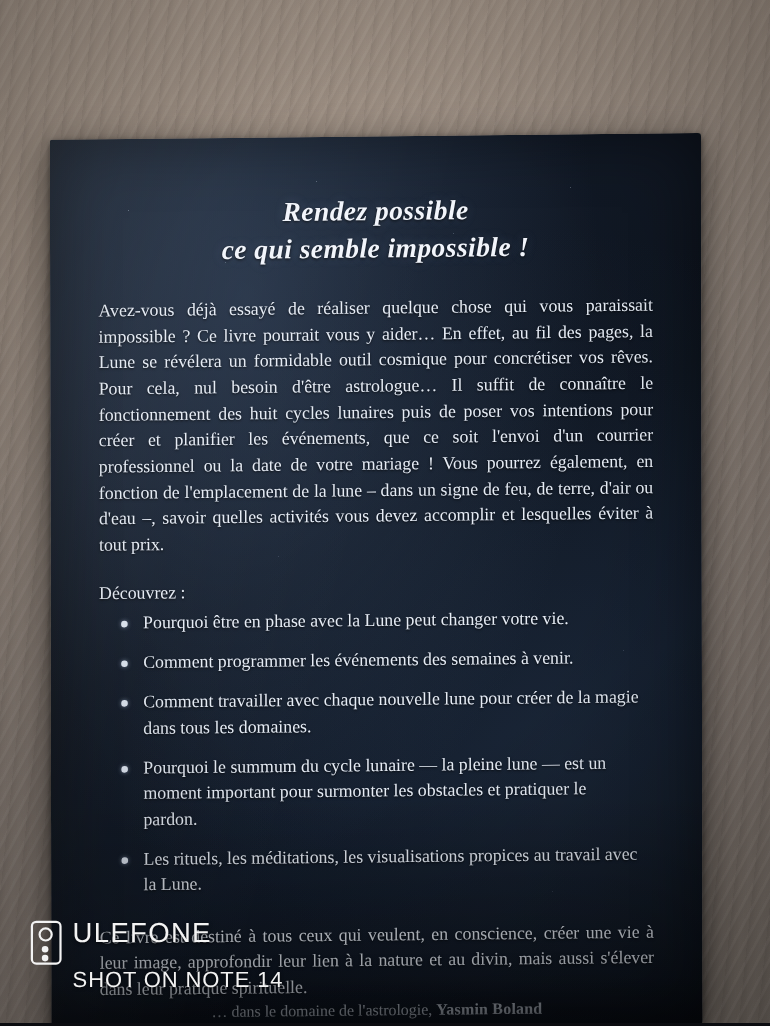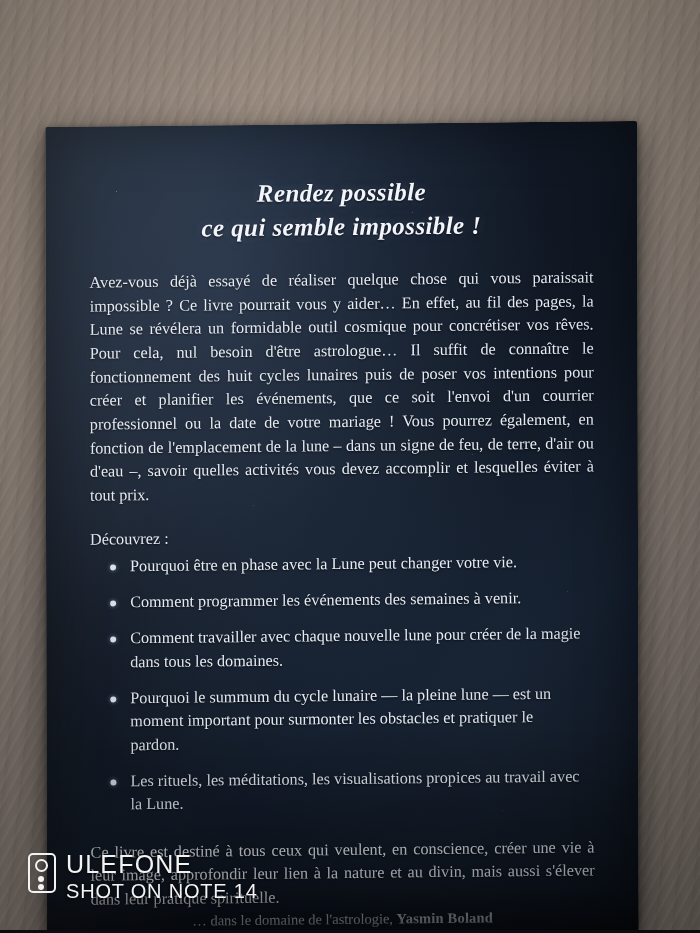--- a/index.html
+++ b/index.html
@@ -231,21 +231,21 @@
   }
   #wm-brand {
     font-size: 25px;
     font-weight: 400;
     letter-spacing: 1.2px;
   }
   #wm-sub {
     font-size: 20px;
     font-weight: 400;
     letter-spacing: 0.8px;
-    margin-top: 4px;
+    margin-top: 20px;
   }
 </style>
 </head>
 <body>
 
 <div id="scene">
   <div id="floor-texture"></div>
 
   <div id="book">
     <div id="book-stars"></div>

